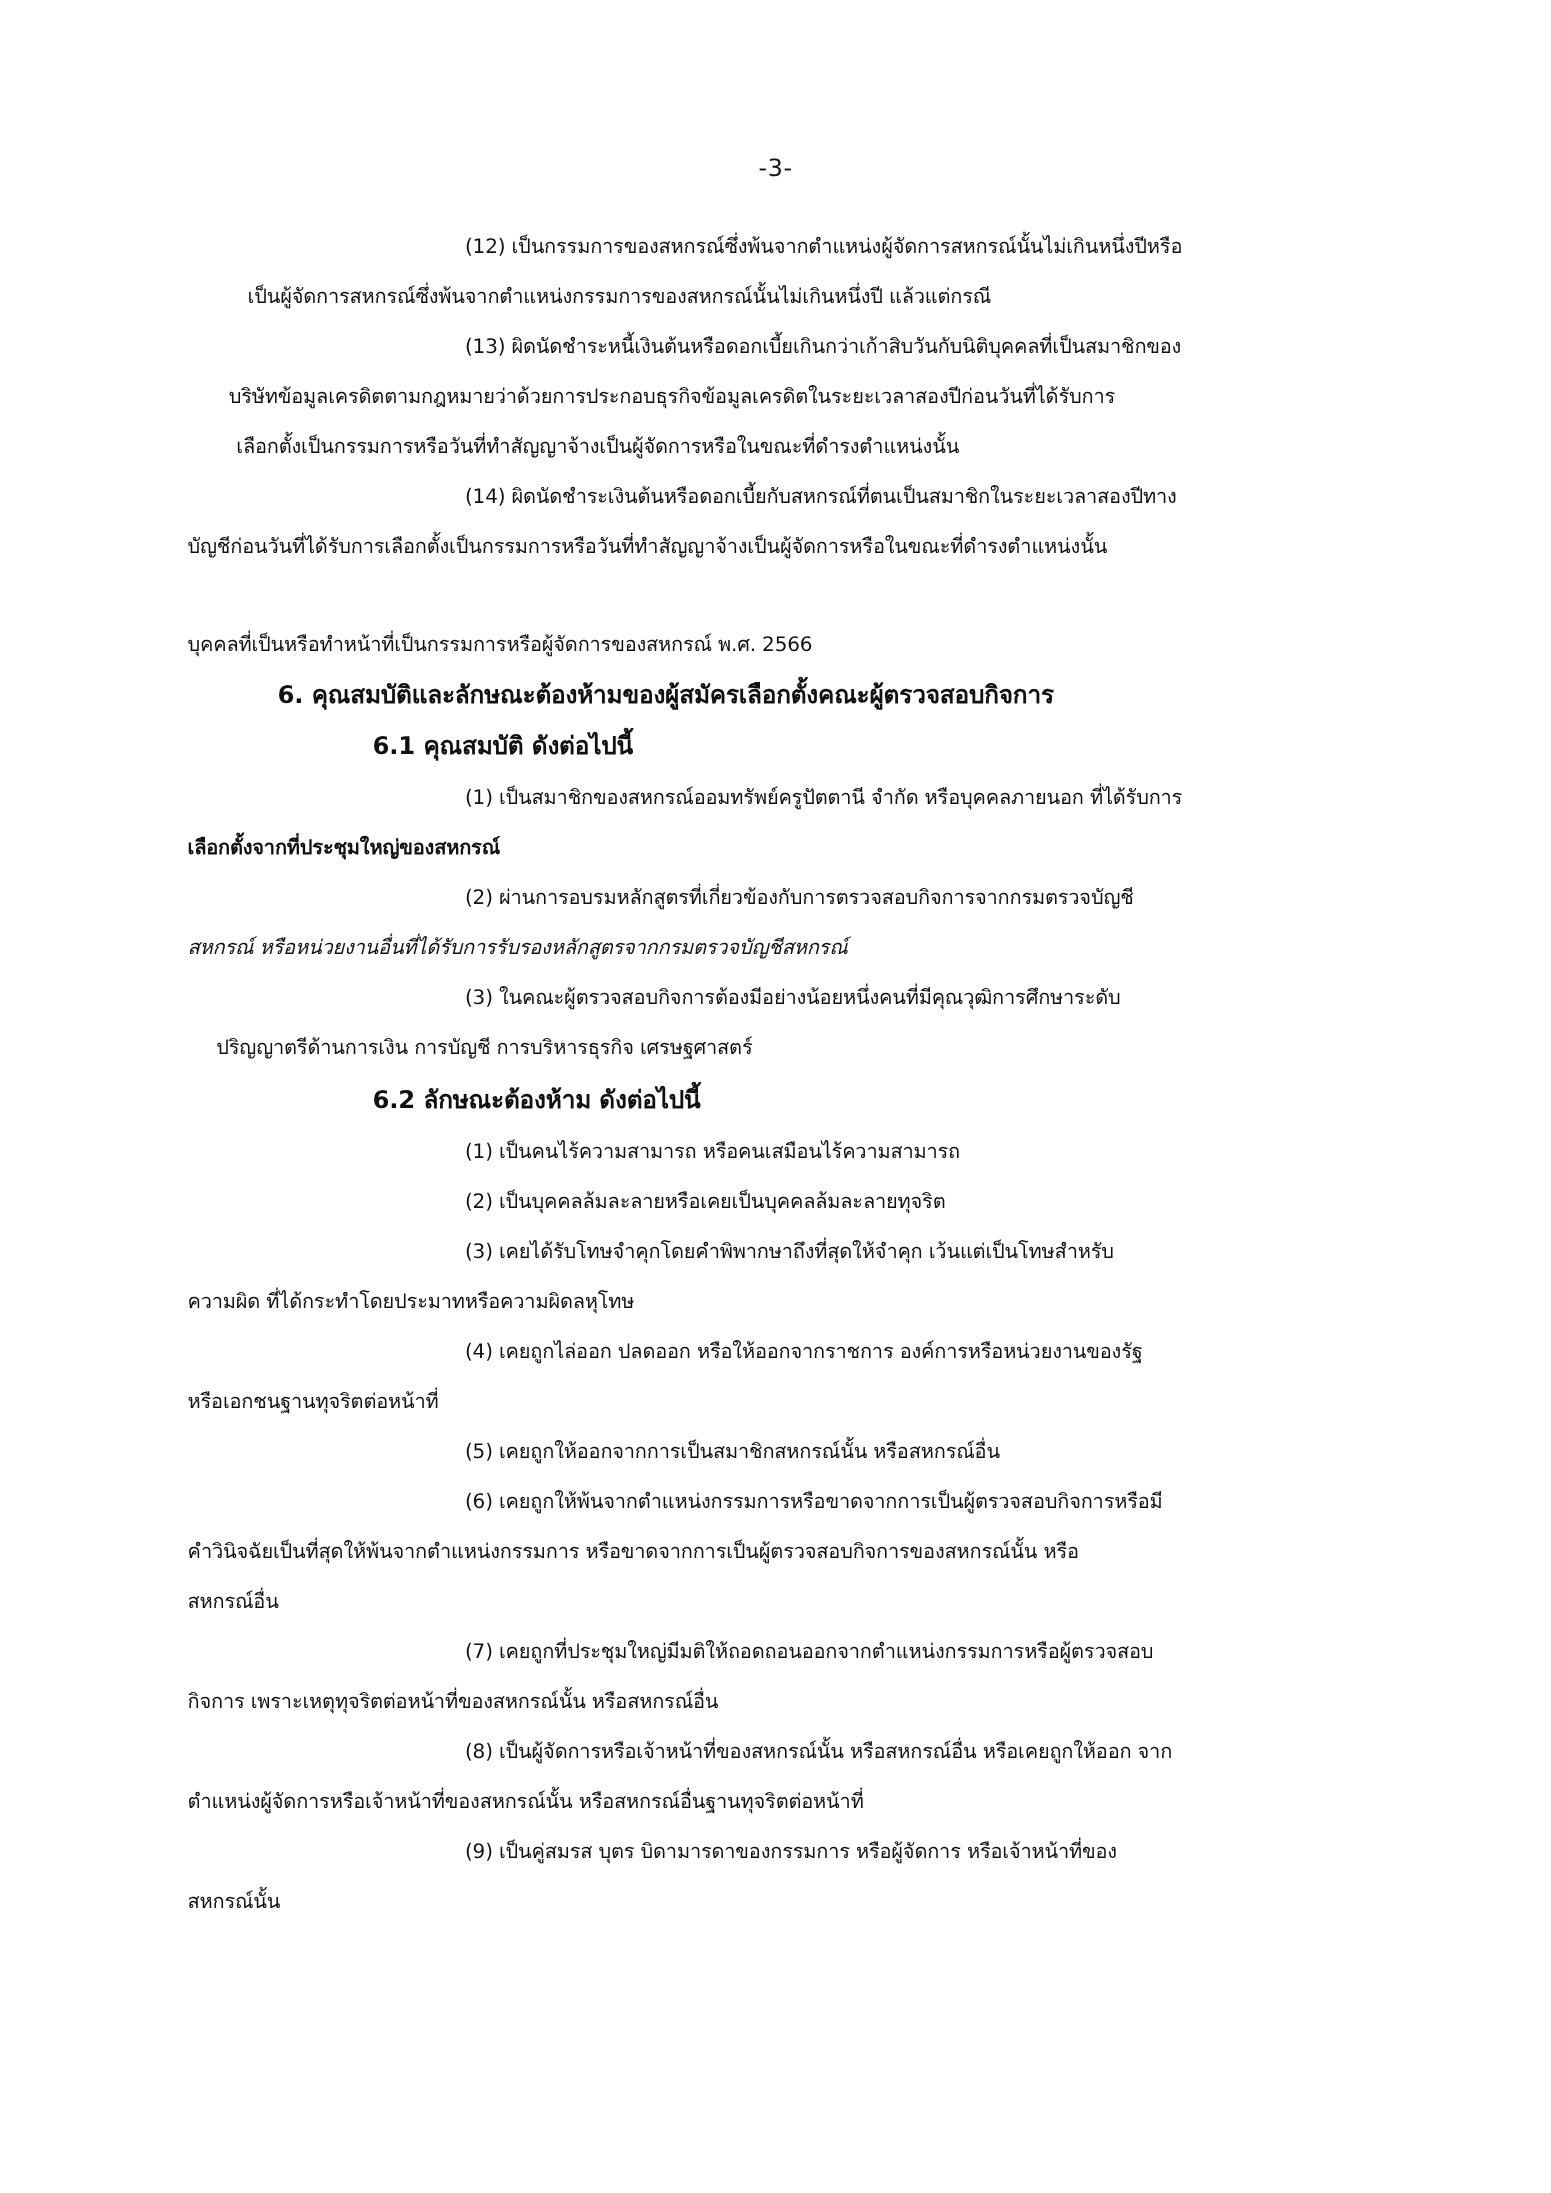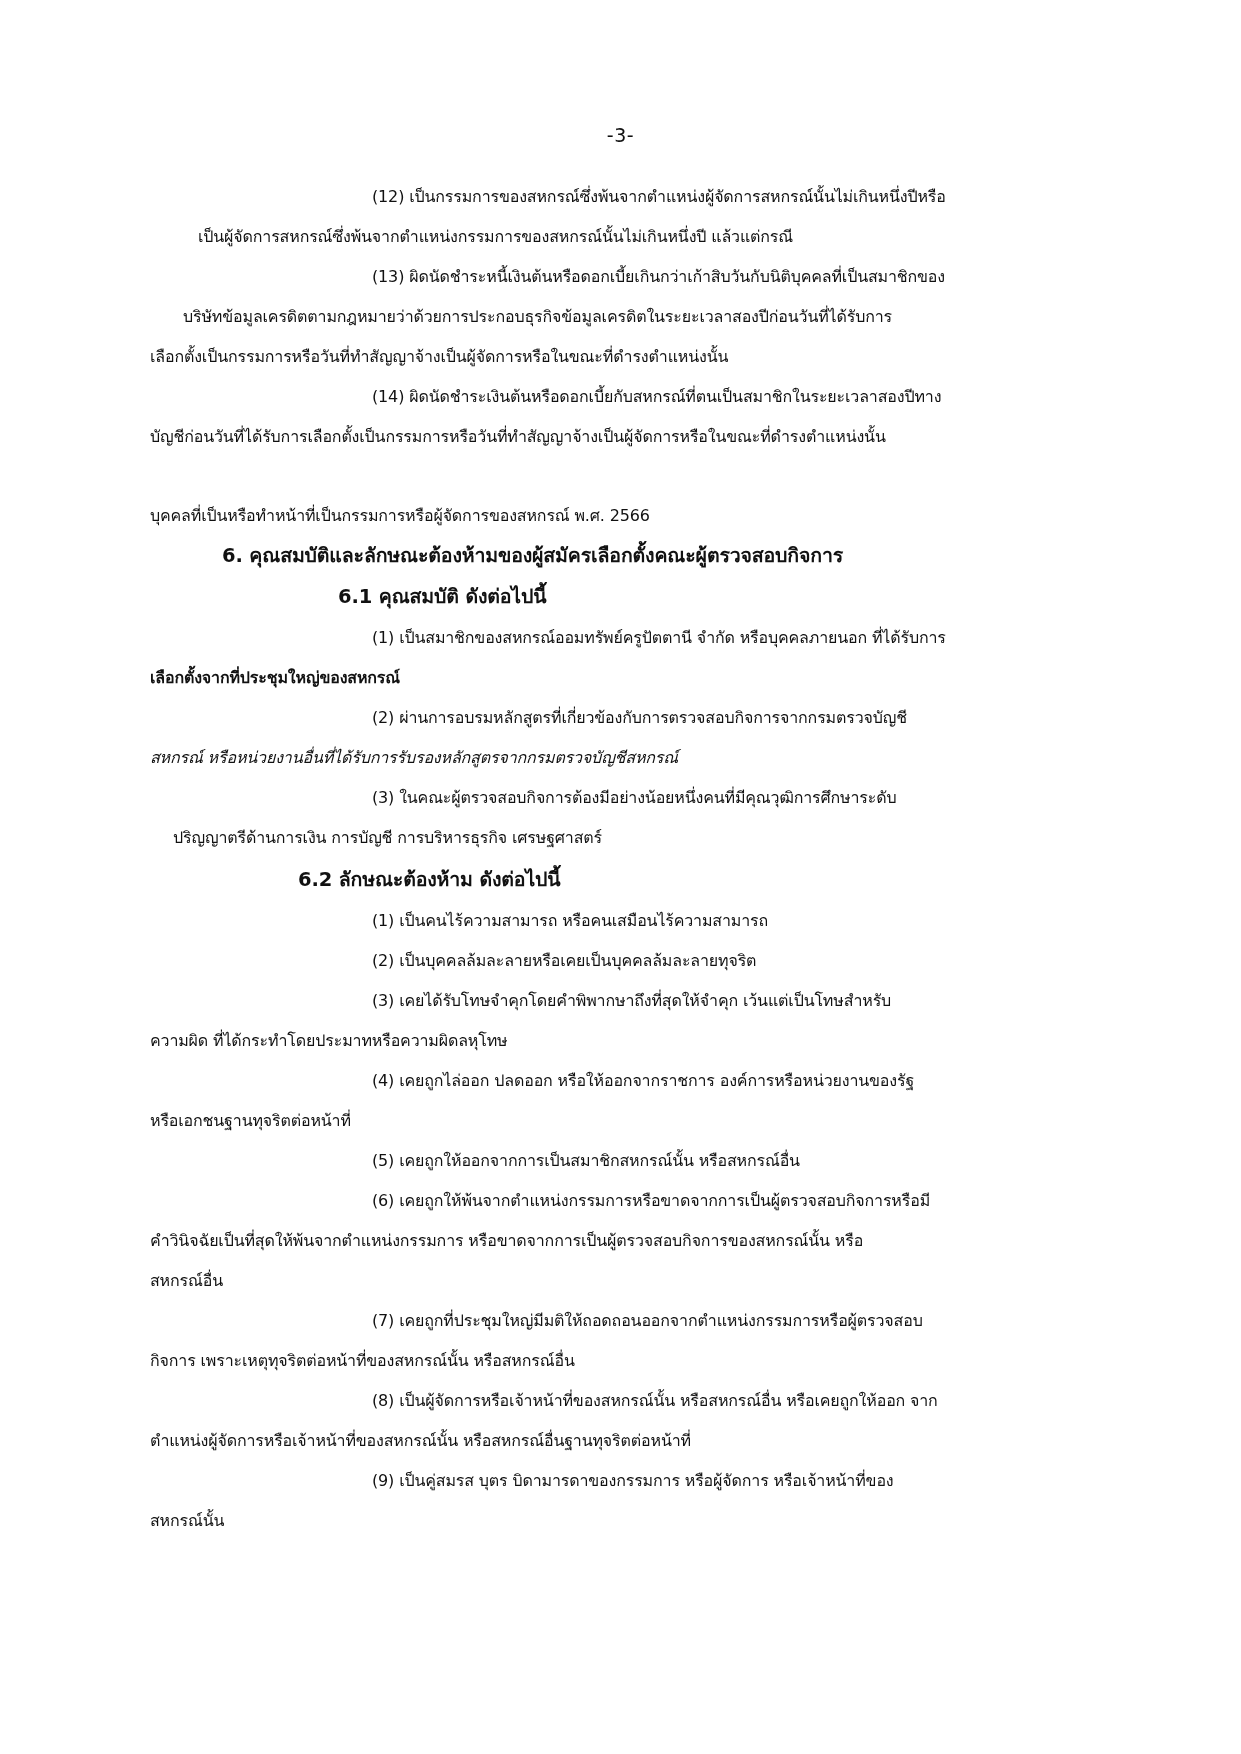--- a/index.html
+++ b/index.html
@@ -53,30 +53,30 @@
 
 <div class="page">
 
   <div class="page-number">-3-</div>
 
   <div class="line indent-item" style="top:184px;">(12) เป็นกรรมการของสหกรณ์ซึ่งพ้นจากตำแหน่งผู้จัดการสหกรณ์นั้นไม่เกินหนึ่งปีหรือ</div>
   <div class="line" style="top:224px;margin-left:48px;">เป็นผู้จัดการสหกรณ์ซึ่งพ้นจากตำแหน่งกรรมการของสหกรณ์นั้นไม่เกินหนึ่งปี แล้วแต่กรณี</div>
 
   <div class="line indent-item" style="top:264px;">(13) ผิดนัดชำระหนี้เงินต้นหรือดอกเบี้ยเกินกว่าเก้าสิบวันกับนิติบุคคลที่เป็นสมาชิกของ</div>
   <div class="line" style="top:304px;margin-left:33px;">บริษัทข้อมูลเครดิตตามกฎหมายว่าด้วยการประกอบธุรกิจข้อมูลเครดิตในระยะเวลาสองปีก่อนวันที่ได้รับการ</div>
-  <div class="line" style="top:344px;">เลือกตั้งเป็นกรรมการหรือวันที่ทำสัญญาจ้างเป็นผู้จัดการหรือในขณะที่ดำรงตำแหน่งนั้น</div>
+  <div class="line" style="top:344px;margin-left:39px;">เลือกตั้งเป็นกรรมการหรือวันที่ทำสัญญาจ้างเป็นผู้จัดการหรือในขณะที่ดำรงตำแหน่งนั้น</div>
 
   <div class="line indent-item" style="top:384px;">(14) ผิดนัดชำระเงินต้นหรือดอกเบี้ยกับสหกรณ์ที่ตนเป็นสมาชิกในระยะเวลาสองปีทาง</div>
   <div class="line" style="top:424px;">บัญชีก่อนวันที่ได้รับการเลือกตั้งเป็นกรรมการหรือวันที่ทำสัญญาจ้างเป็นผู้จัดการหรือในขณะที่ดำรงตำแหน่งนั้น</div>
 
   <div class="line" style="top:503px;">บุคคลที่เป็นหรือทำหน้าที่เป็นกรรมการหรือผู้จัดการของสหกรณ์ พ.ศ. 2566</div>
 
   <div class="line indent-h1 bold" style="top:543px;">6.  คุณสมบัติและลักษณะต้องห้ามของผู้สมัครเลือกตั้งคณะผู้ตรวจสอบกิจการ</div>
 
-  <div class="line indent-h2 bold" style="top:584px;margin-left:40px;">6.1  คุณสมบัติ  ดังต่อไปนี้</div>
+  <div class="line indent-h2 bold" style="top:584px;">6.1  คุณสมบัติ  ดังต่อไปนี้</div>
 
   <div class="line indent-item" style="top:625px;">(1) เป็นสมาชิกของสหกรณ์ออมทรัพย์ครูปัตตานี จำกัด หรือบุคคลภายนอก ที่ได้รับการ</div>
   <div class="line" style="top:665px;font-weight:bold;">เลือกตั้งจากที่ประชุมใหญ่ของสหกรณ์</div>
 
   <div class="line indent-item" style="top:705px;">(2) ผ่านการอบรมหลักสูตรที่เกี่ยวข้องกับการตรวจสอบกิจการจากกรมตรวจบัญชี</div>
   <div class="line" style="top:745px;font-style:italic;">สหกรณ์ หรือหน่วยงานอื่นที่ได้รับการรับรองหลักสูตรจากกรมตรวจบัญชีสหกรณ์</div>
 
   <div class="line indent-item" style="top:785px;">(3) ในคณะผู้ตรวจสอบกิจการต้องมีอย่างน้อยหนึ่งคนที่มีคุณวุฒิการศึกษาระดับ</div>
   <div class="line" style="top:825px;margin-left:23px;">ปริญญาตรีด้านการเงิน การบัญชี การบริหารธุรกิจ เศรษฐศาสตร์</div>
 

